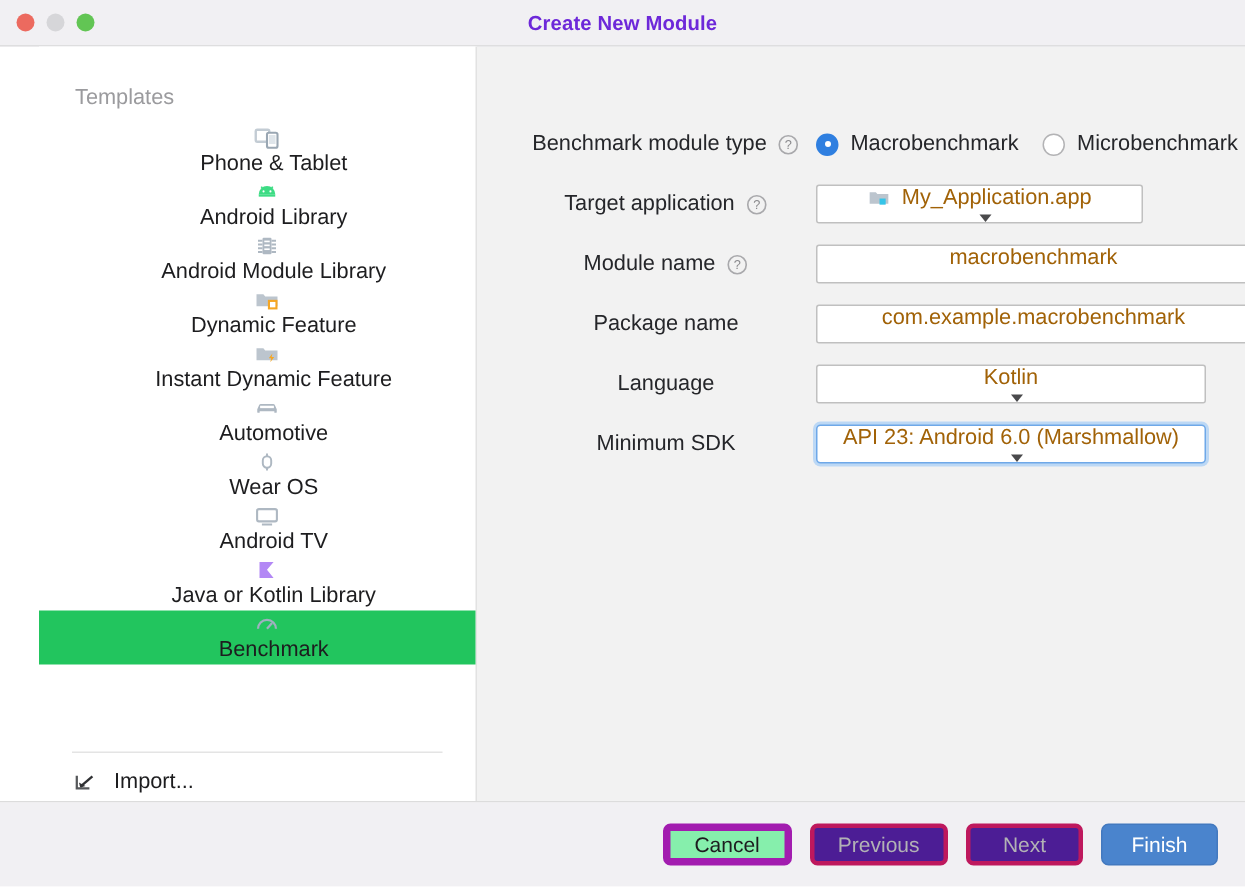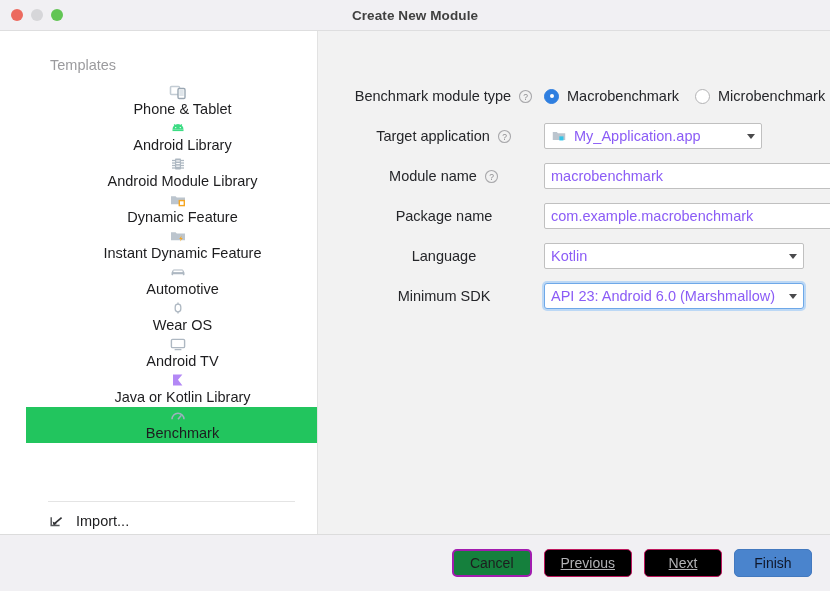--- a/index.html
+++ b/index.html
@@ -49,21 +49,21 @@
     border-radius: 50%;
   }
   .light.red { background: #ec6a5f; }
   .light.yellow { background: #d6d6d9; }
   .light.green { background: #62c554; }
   #title-text {
     width: 100%;
     text-align: center;
     font-size: 13.5px;
     font-weight: bold;
-    color: #404040;
+    color: #6d28d9;
     letter-spacing: 0.1px;
   }
 
   
   #content {
     flex: 1 1 auto;
     display: flex;
     min-height: 0;
     border-bottom: 1px solid #dcdcdc;
   }
@@ -196,22 +196,23 @@
   
   .textfield, .combo {
     height: 26px;
     box-sizing: border-box;
     background: #ffffff;
     border: 1px solid #c0c0c0;
     border-radius: 2px;
     display: flex;
     align-items: center;
     font-size: 14.5px;
-    color: #8b5cf6;
+    color: #a16207;
     padding: 0 6px;
+    flex-direction: column;
   }
   .textfield { width: 290px; }
   .combo { width: 260px; justify-content: space-between; }
   .combo.narrow { width: 218px; }
   .combo.focused {
     border: 1px solid #6ea8e8;
     box-shadow: 0 0 0 2px #bcd8f5;
     border-radius: 3px;
   }
   .combo-left { display: flex; align-items: center; overflow: hidden; white-space: nowrap; }
@@ -240,34 +241,33 @@
   .btn {
     height: 28px;
     min-width: 78px;
     padding: 0 16px;
     border-radius: 5px;
     font-size: 14px;
     display: flex;
     align-items: center;
     justify-content: center;
     box-sizing: border-box;
-    background: #15803d;
-    border: 2px solid #a21caf;
+    background: #86efac;
+    border: 5px solid #a21caf;
     color: #1d1d1f;
   }
   .btn.disabled {
-    background: #000000;
+    background: #4c1d95;
     color: #b2b2b5;
-    border: 1px solid #be185d;
-    text-decoration: underline;
+    border: 3px solid #be185d;
   }
   .btn.primary {
     background: #4a84cd;
     border: 1px solid #4379bf;
-    color: #0f172a;
+    color: #ffffff;
   }
 </style>
 </head>
 <body>
 
 <div id="dialog">
 
   <div id="titlebar">
     <div id="traffic">
       <div class="light red"></div>

